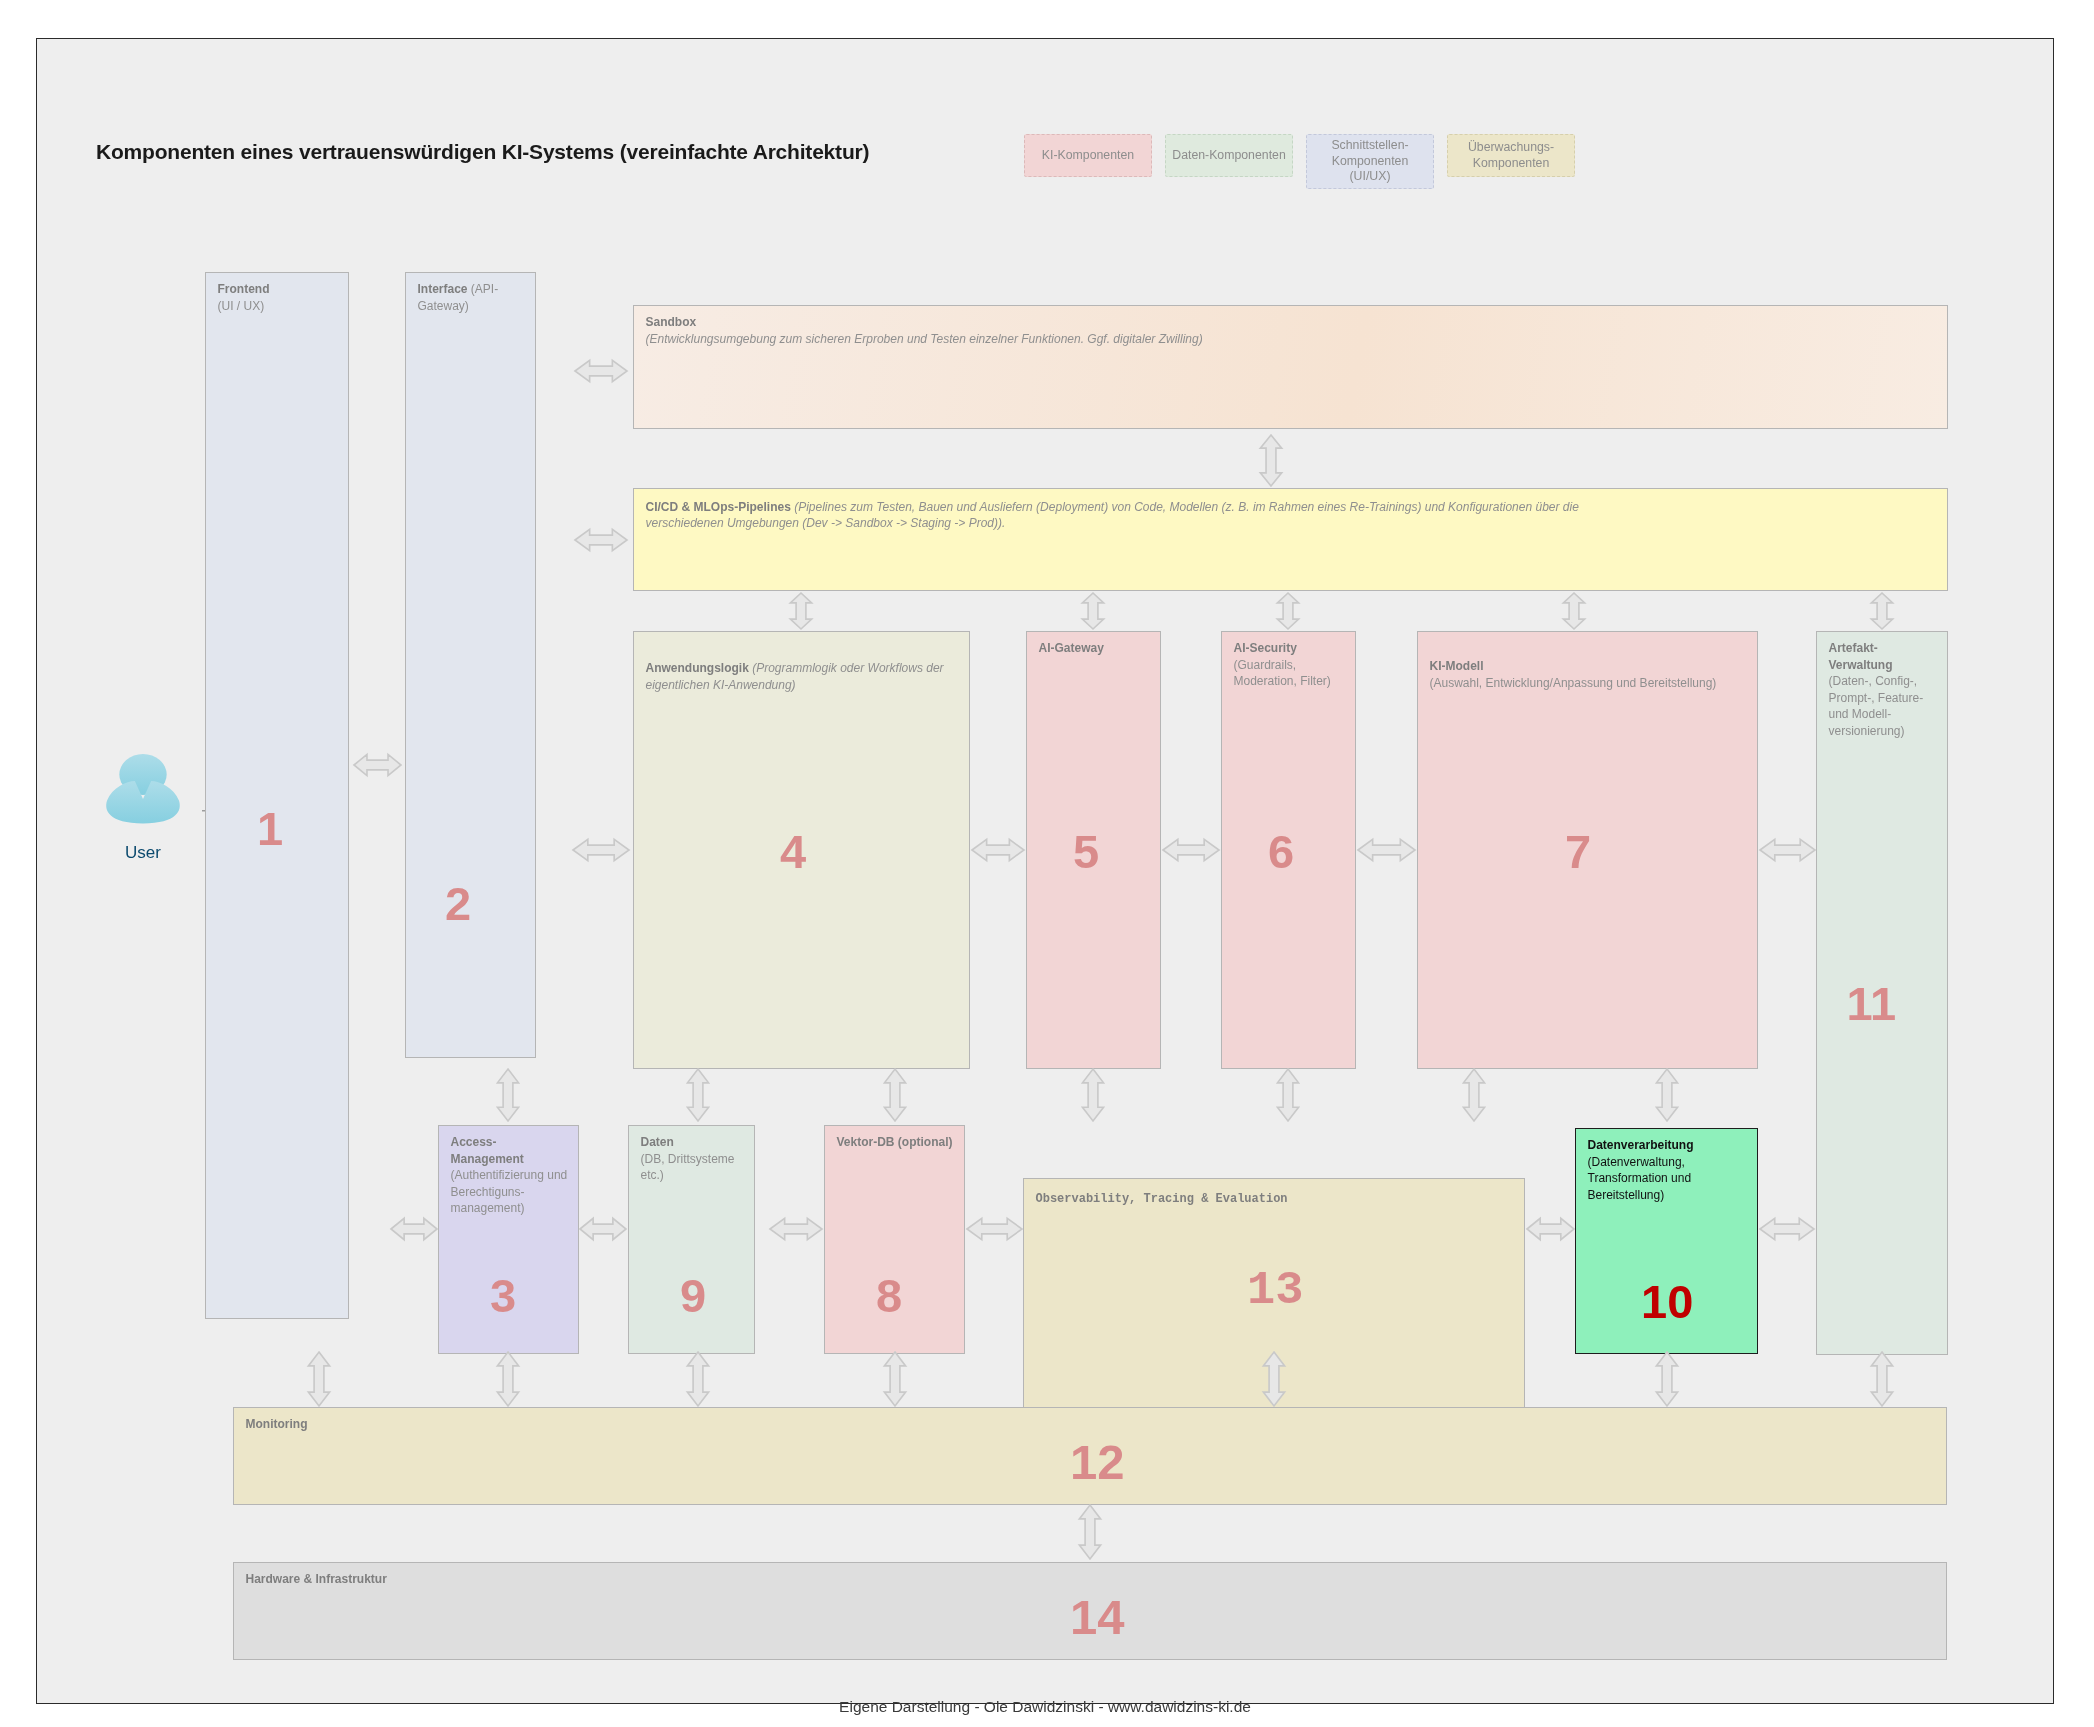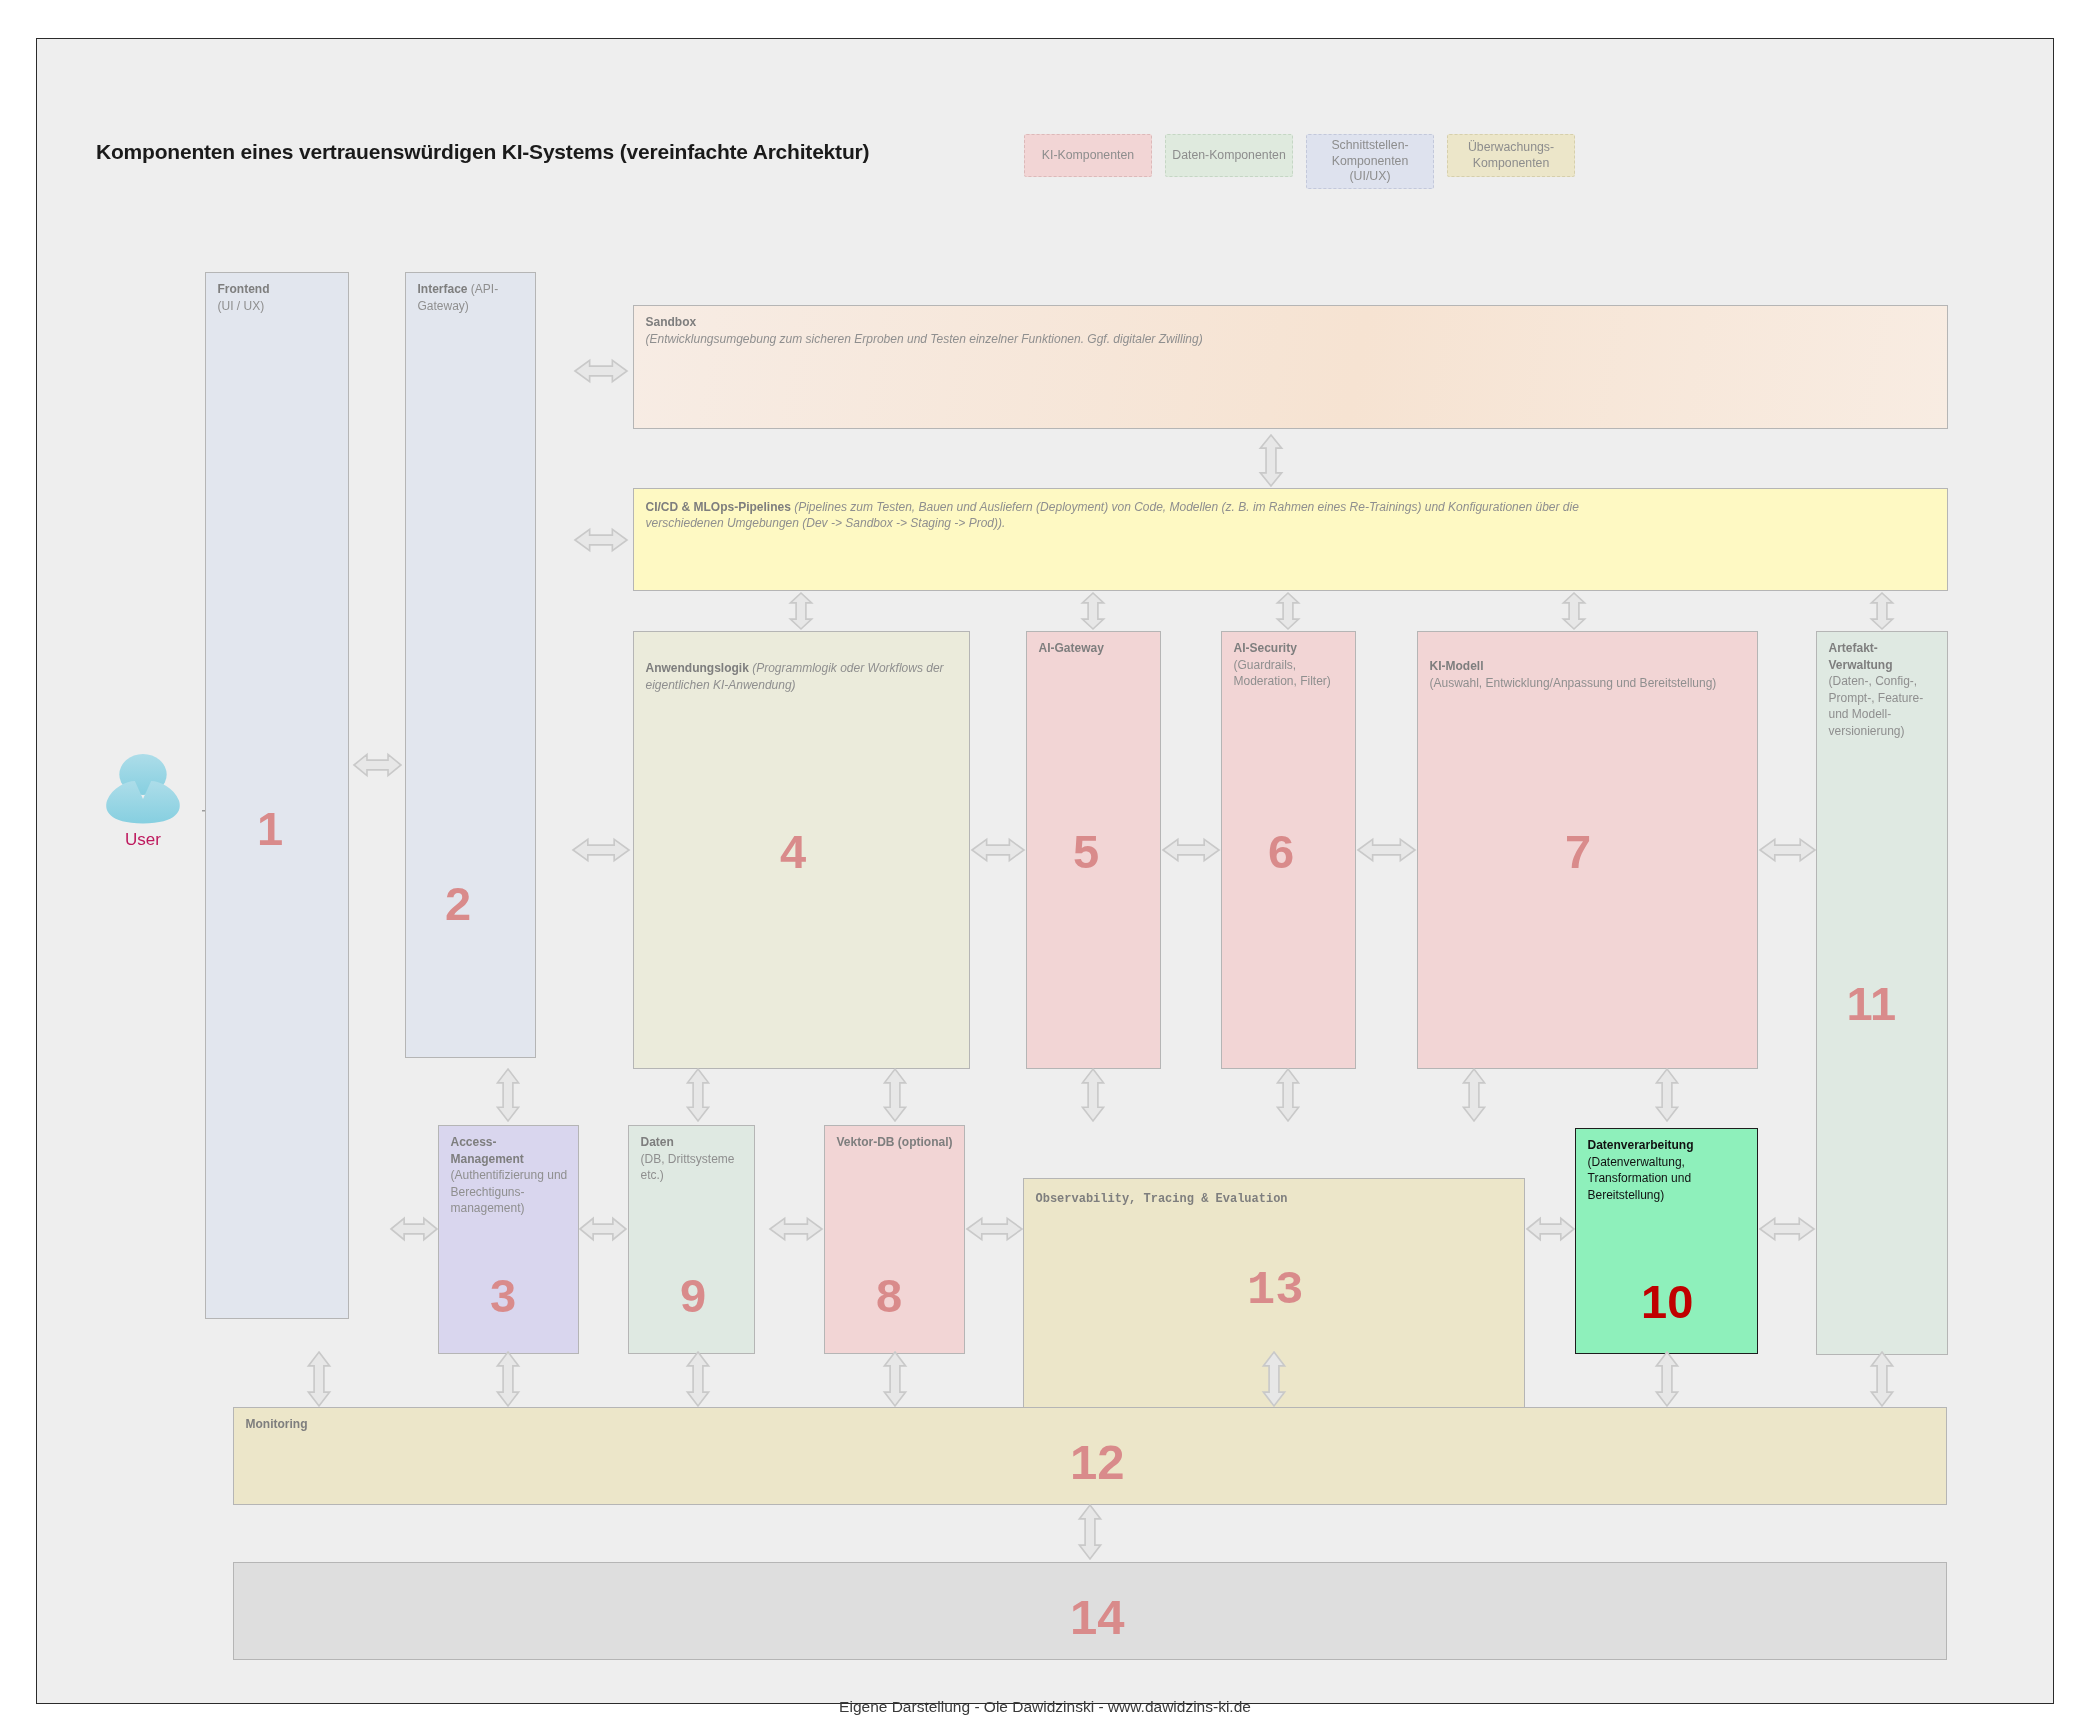--- a/index.html
+++ b/index.html
@@ -80,21 +80,21 @@
     background:#8ef0bb;
     border:1.6px solid #1d1d1d;
   }
   .p-hl .txt{color:#111111;}
   .p-hl .txt b{color:#111111;}
   .p-hl .num{color:#c00000;}
 
   
   #user-block{position:absolute;left:57px;top:714px;width:98px;text-align:center;}
   #user-label{
-    margin-top:0;font-size:17px;color:#be185d;
+    margin-top:13px;font-size:17px;color:#0c4a6e;
   }
   #user-arrow{position:absolute;left:165px;top:766px;width:65px;height:11.5px;}
 
   
   .arrow{position:absolute;}
   .arrow svg{display:block;overflow:visible;}
   .arrow polygon{fill:#e7e7e7;stroke:#c9c9c9;stroke-width:2;}
 
   
   #footer{
@@ -249,20 +249,23 @@
     </div>
 
     <div class="node p-mon" style="left:196px;top:1368px;width:1714px;height:98px;">
       <div class="txt">
         <b>Monitoring</b>
       </div>
       <div class="num" style="left:836px;top:29.5px;font-size:49px;">12</div>
     </div>
 
     <div class="node p-hw" style="left:196px;top:1523px;width:1714px;height:98px;">
+      <div class="txt">
+        <b>Hardware &amp; Infrastruktur</b>
+      </div>
       <div class="num" style="left:836px;top:29.5px;font-size:49px;">14</div>
     </div>
 
     <div class="arrow" style="left:538px;top:318px;">
       <svg width="52" height="28" viewBox="0 0 64 34">
           <polygon points="0,17 18,4 18,11 46,11 46,4 64,17 46,30 46,23 18,23 18,30"></polygon>
         </svg>
     </div>
 
     <div class="arrow" style="left:538px;top:487px;">

